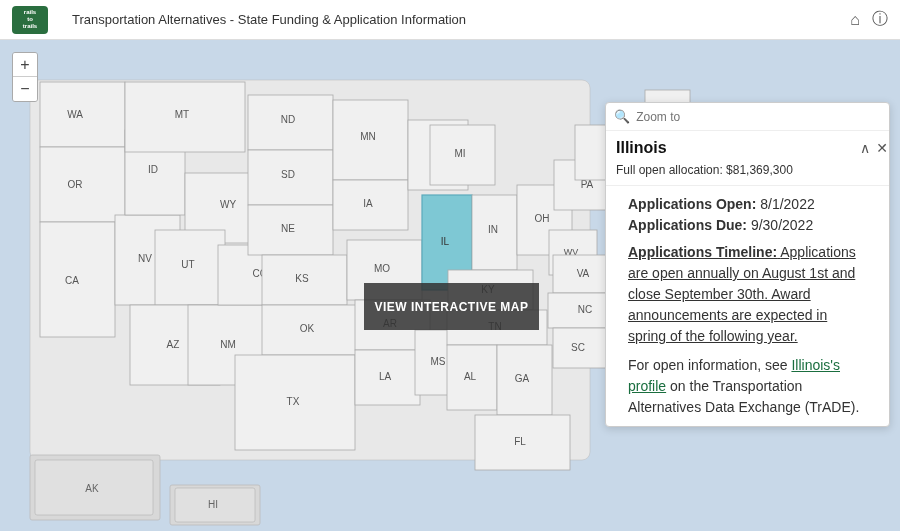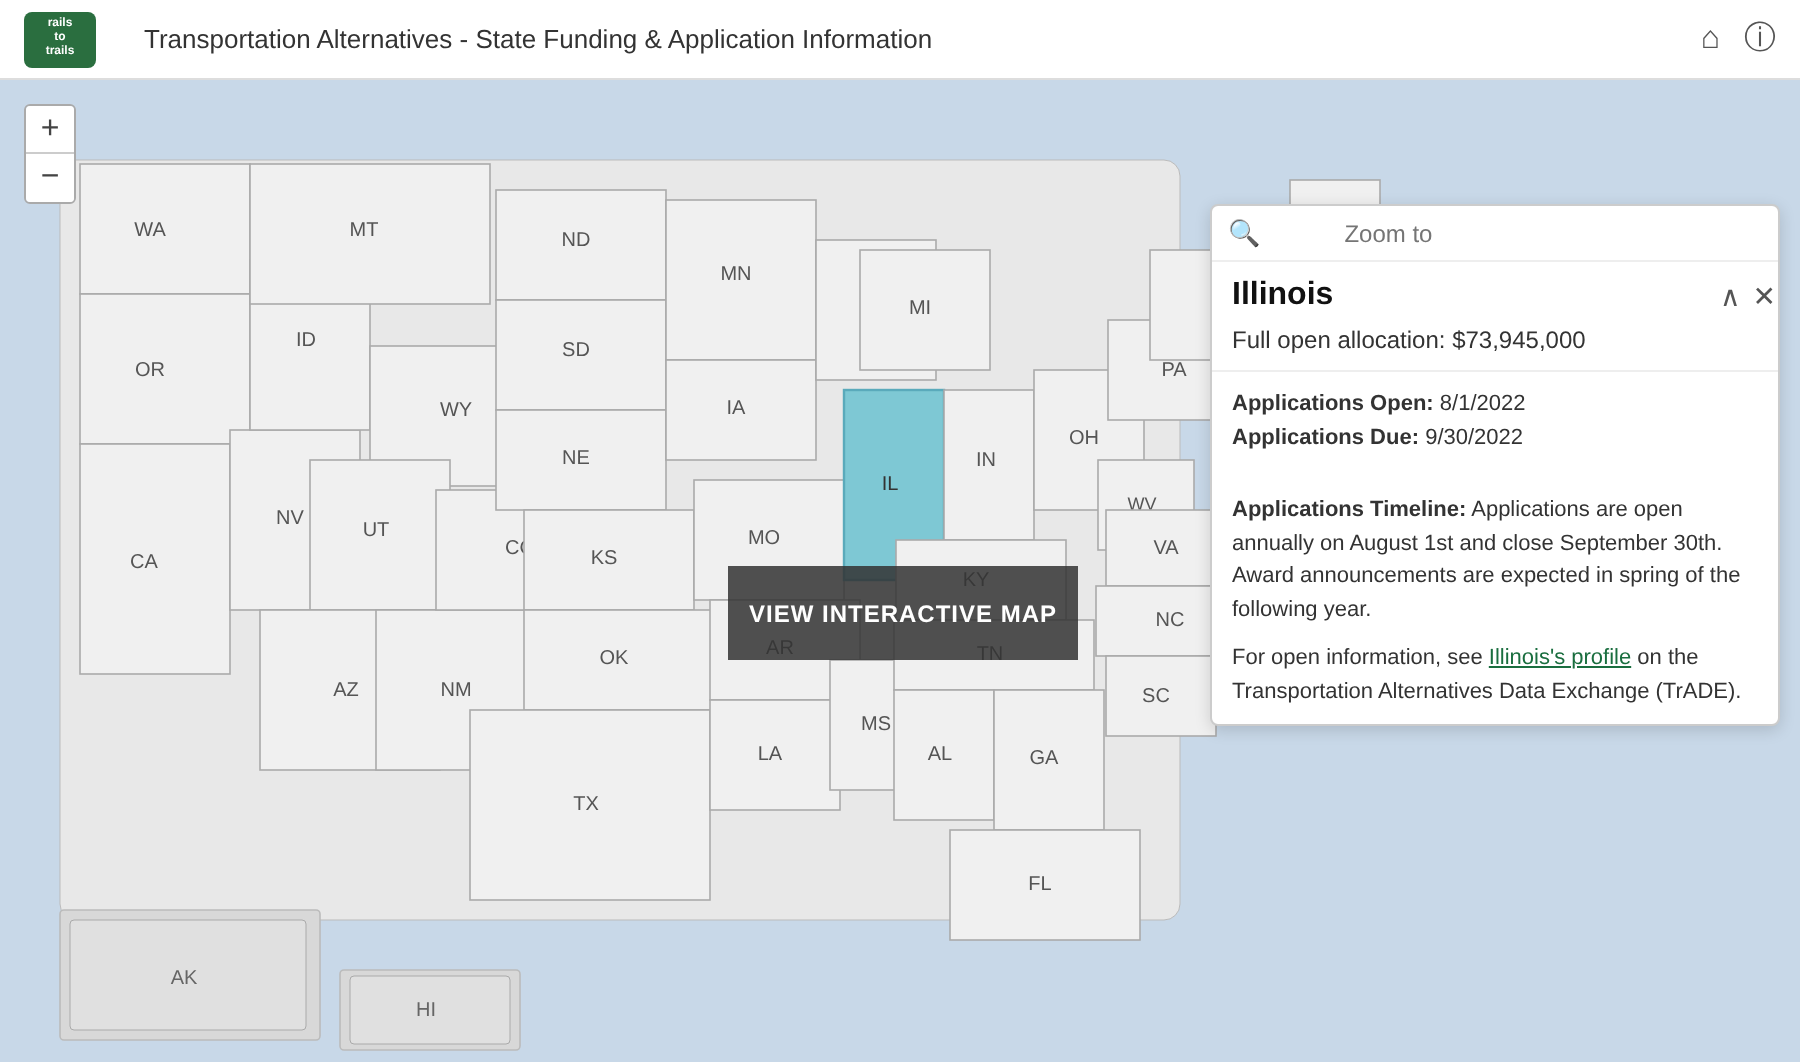--- a/index.html
+++ b/index.html
@@ -93,31 +93,30 @@
     }
     #popup-search {
       display: flex; align-items: center;
       padding: 6px 8px;
       border-bottom: 1px solid #eee;
       gap: 6px;
     }
     #popup-search input {
       border: none; outline: none; font-size: 12px; flex: 1; color: #0f766e;
       background: transparent;
-      margin-left: 36px;
     }
     #popup-header {
       display: flex; align-items: center; justify-content: space-between;
       padding: 8px 1px 4px 10px;
     }
     #popup-state-name { font-size: 16px; font-weight: bold; color: #111; }
     #popup-controls { display: flex; gap: 6px; align-items: center; }
     .popup-ctrl { background: none; border: none; cursor: pointer; font-size: 14px; color: #555; }
     #popup-allocation { padding: 2px 10px 8px 10px; font-size: 12px; color: #333; border-bottom: 1px solid #eee; }
-    #popup-body { padding: 8px 10px; font-size: 11px; line-height: 1.5; color: #333; }
+    #popup-body { padding: 8px 22px; font-size: 14px; line-height: 1.5; color: #333; }
     #popup-body .field-label { font-weight: bold; }
     #popup-body a { color: #1a6e3f; }
   </style>
 </head>
 <body>
 
 <div id="header">
   <div id="header-left">
     <div id="logo">
       <span style="font-size:6px; line-height:1.2;">rails<br>to<br>trails</span>
@@ -301,33 +300,33 @@
     <div id="popup-header">
       <span id="popup-state-name">Illinois</span>
       <div id="popup-controls">
         <button class="popup-ctrl">∧</button>
         <button class="popup-ctrl">✕</button>
       </div>
     </div>
 
     <div id="popup-allocation">
       <span>Full open allocation:</span>
-      <span>$73,945,000</span>
+      <span>$81,369,300</span>
     </div>
 
     <div id="popup-body">
       <div>
         <span class="field-label">Applications Open:</span>
         <span>8/1/2022</span>
       </div>
       <div>
         <span class="field-label">Applications Due:</span>
         <span>9/30/2022</span>
       </div>
-      <div style="margin-top:20px;">
+      <div style="margin-top:6px;text-decoration:underline;">
         <span class="field-label">Applications Timeline:</span>
         <span>Applications are open annually on August 1st and close September 30th. Award announcements are expected in spring of the following year.</span>
       </div>
       <div style="margin-top:8px;">
         <span>For open information, see </span><a href="#">Illinois's profile</a><span> on the Transportation Alternatives Data Exchange (TrADE).</span>
       </div>
     </div>
   </div>
 
 </div>

